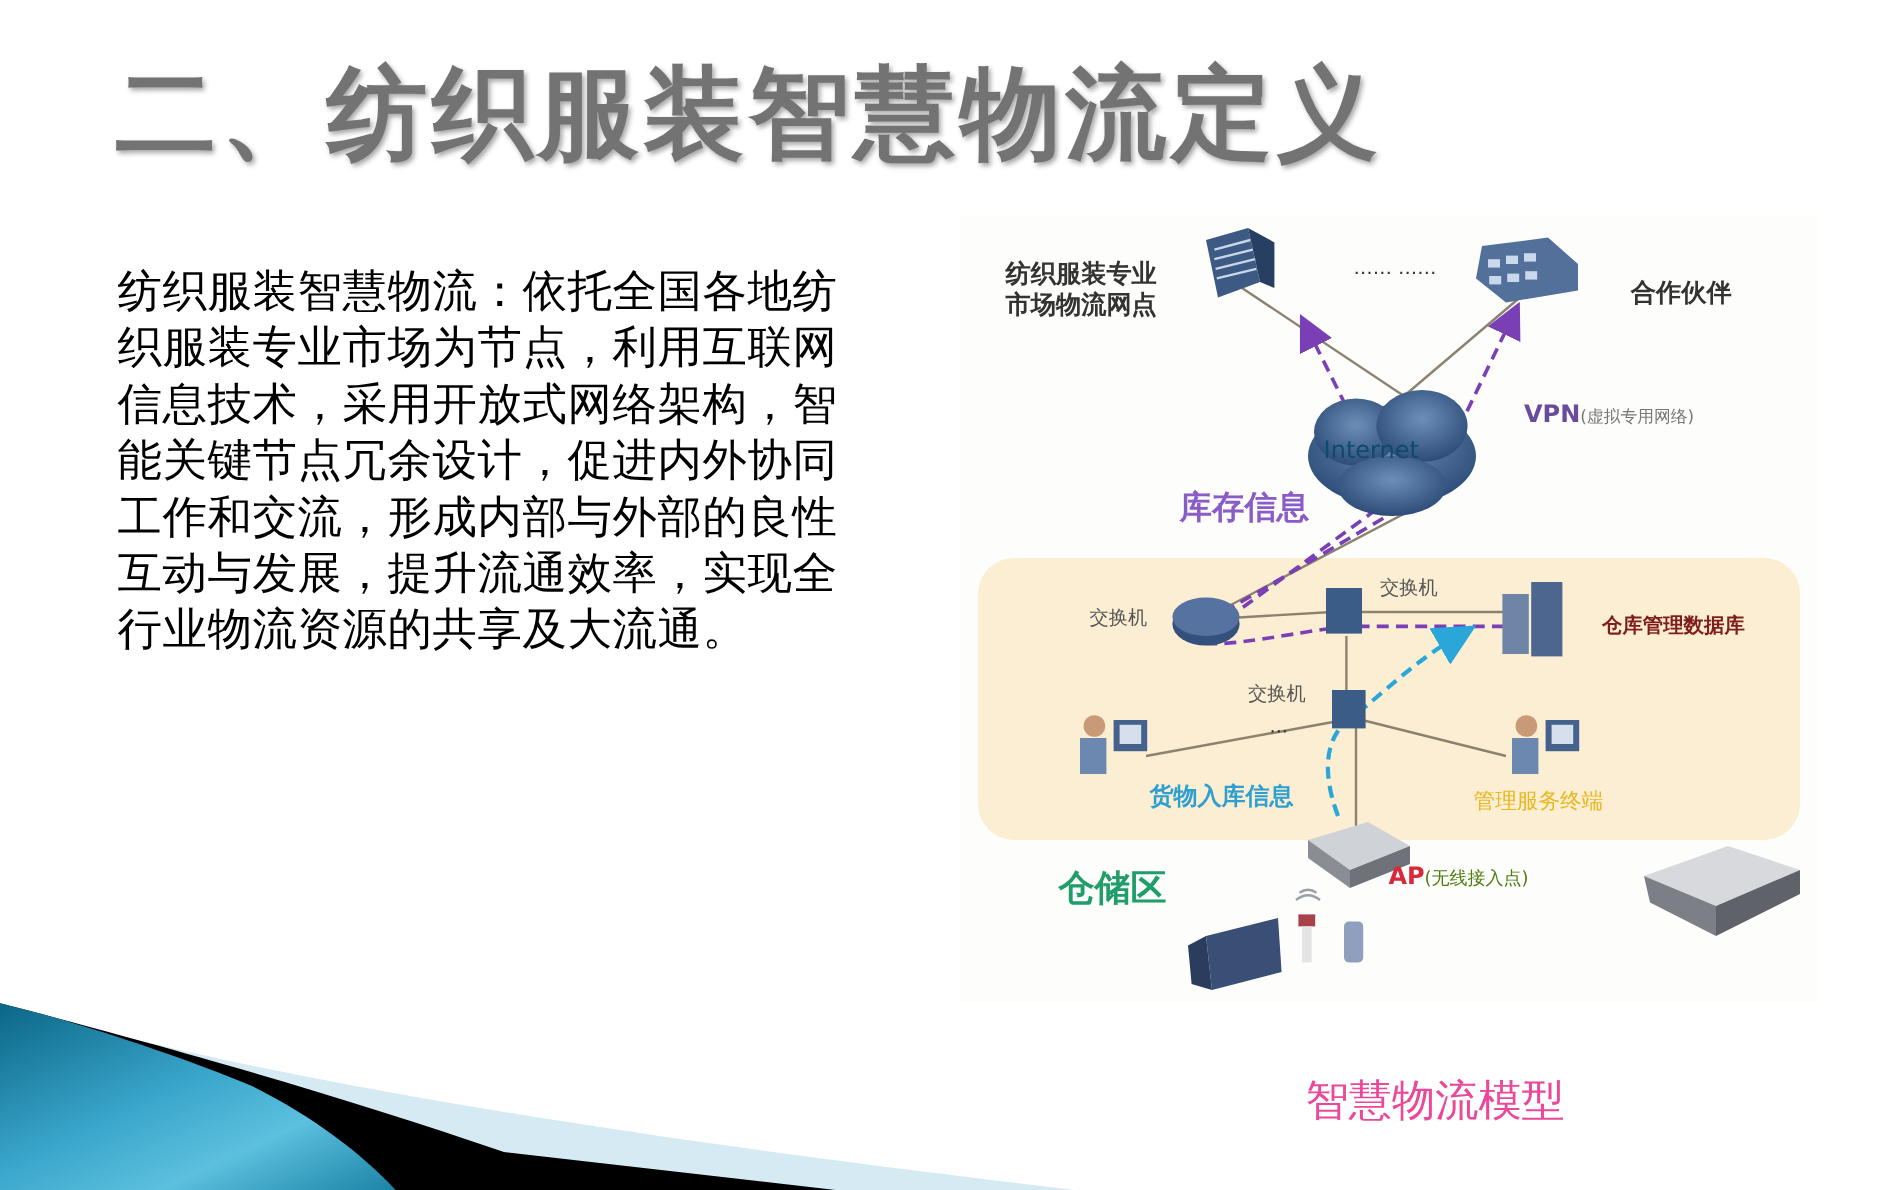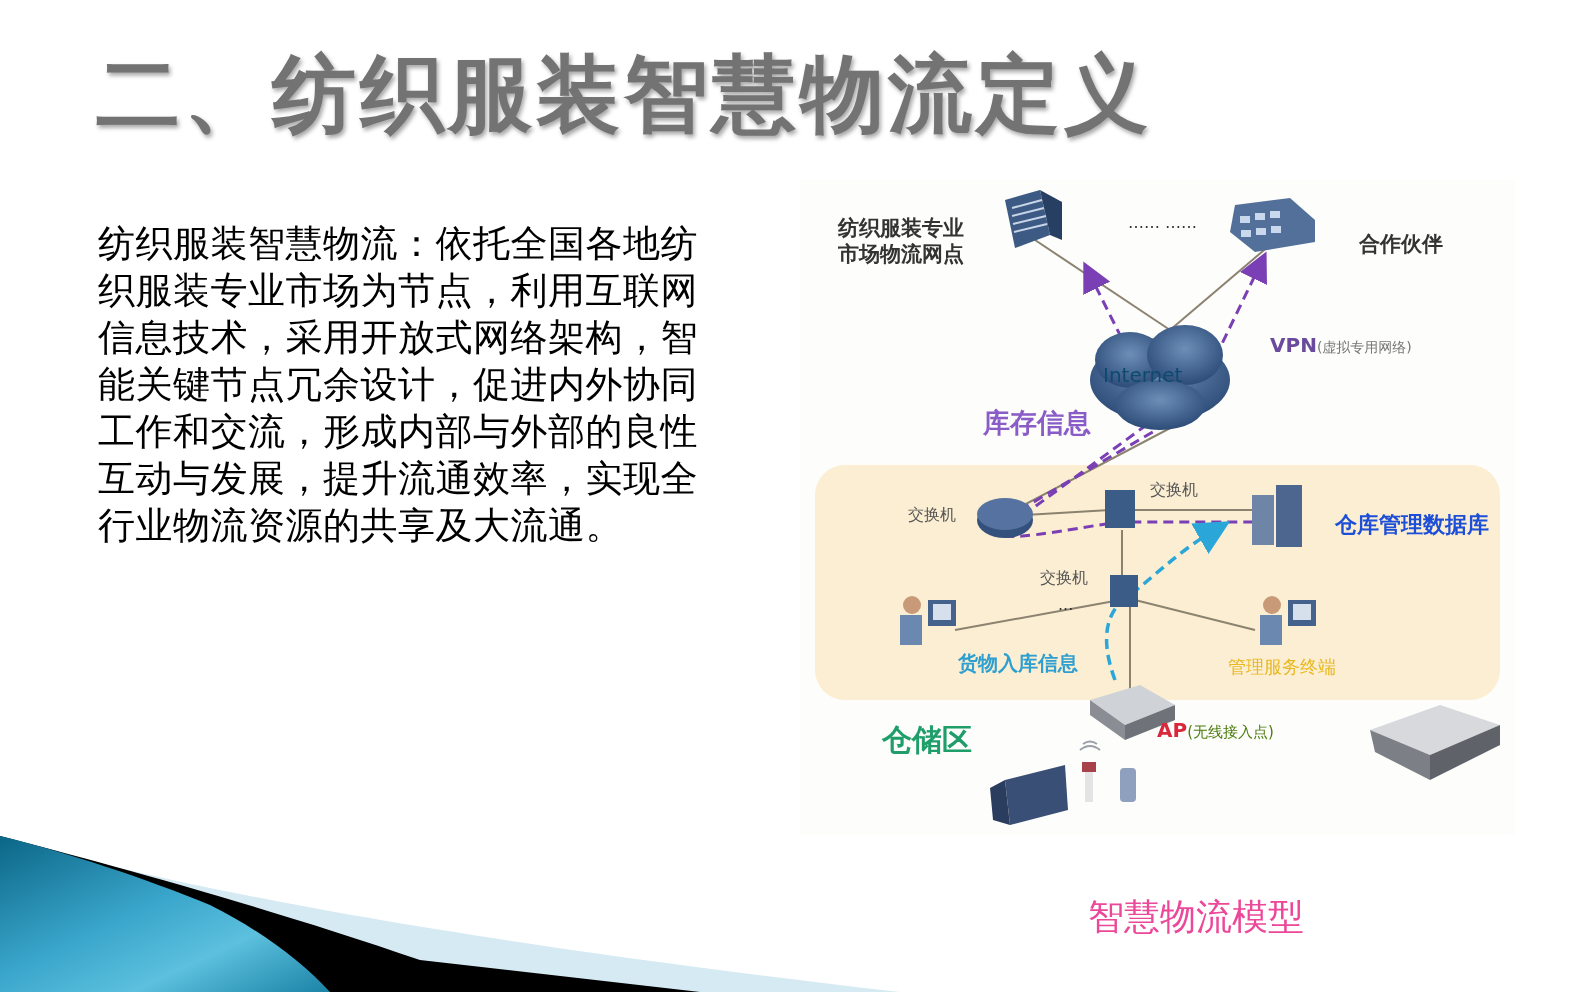--- a/index.html
+++ b/index.html
@@ -163,21 +163,21 @@
   <div class="lbl" style="left:328px;top:33px;font-size:16px;color:#333;">…… ……</div>
   <div class="lbl" style="left:559px;top:50px;font-size:21px;font-weight:bold;color:#333;">合作伙伴</div>
   <div class="lbl" style="left:470px;top:153px;font-size:20px;font-weight:bold;color:#6a4a9c;">
     <span>VPN</span><span style="font-size:14px;font-weight:normal;color:#777;">(虚拟专用网络)</span>
   </div>
   <div class="lbl" style="left:303px;top:183px;font-size:20px;font-weight:normal;color:#0c4a6e;">Internet</div>
   <div class="lbl" style="left:165px;top:225px;font-size:27px;font-weight:bold;color:#8a5cc7;margin-left:18px;">库存信息</div>
   <div class="lbl" style="left:108px;top:325px;font-size:16px;color:#555;">交换机</div>
   <div class="lbl" style="left:350px;top:300px;font-size:16px;color:#555;">交换机</div>
   <div class="lbl" style="left:240px;top:388px;font-size:16px;color:#555;">交换机</div>
-  <div class="lbl" style="left:535px;top:330px;font-size:22px;font-weight:bold;color:#1d4ed8;">仓库管理数据库</div>
+  <div class="lbl" style="left:535px;top:330px;font-size:17px;font-weight:bold;color:#7f1d1d;">仓库管理数据库</div>
   <div class="lbl" style="left:258px;top:420px;font-size:16px;color:#333;">···</div>
   <div class="lbl" style="left:158px;top:470px;font-size:20px;font-weight:bold;color:#2d9fd0;">货物入库信息</div>
   <div class="lbl" style="left:412px;top:475px;font-size:18px;font-weight:normal;color:#e8b820;margin-left:16px;">管理服务终端</div>
   <div class="lbl" style="left:82px;top:540px;font-size:30px;font-weight:bold;color:#1f9e6a;">仓储区</div>
   <div class="lbl" style="left:357px;top:538px;font-size:20px;font-weight:bold;color:#d8283c;">
     <span>AP</span><span style="font-size:15px;font-weight:normal;color:#4d7c0f;">(无线接入点)</span>
   </div>
 </div>
 
 <div class="caption">智慧物流模型</div>

